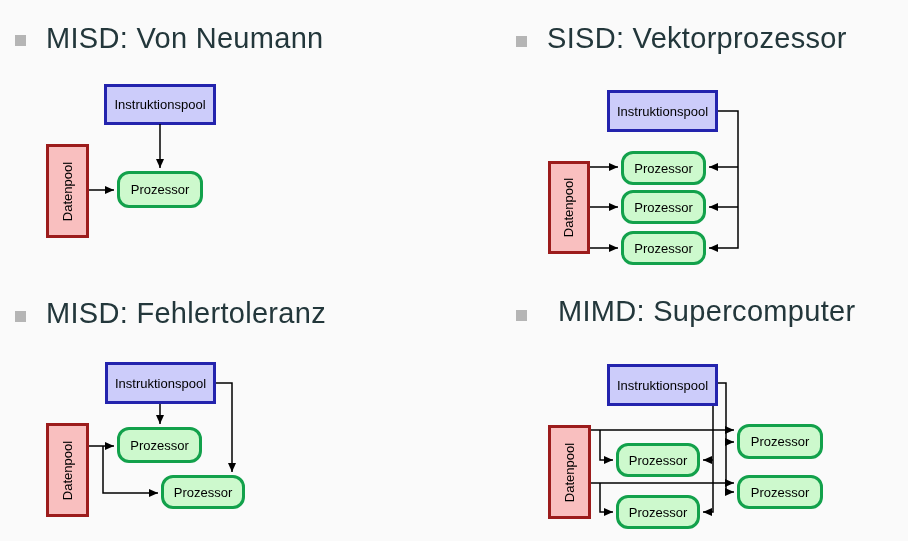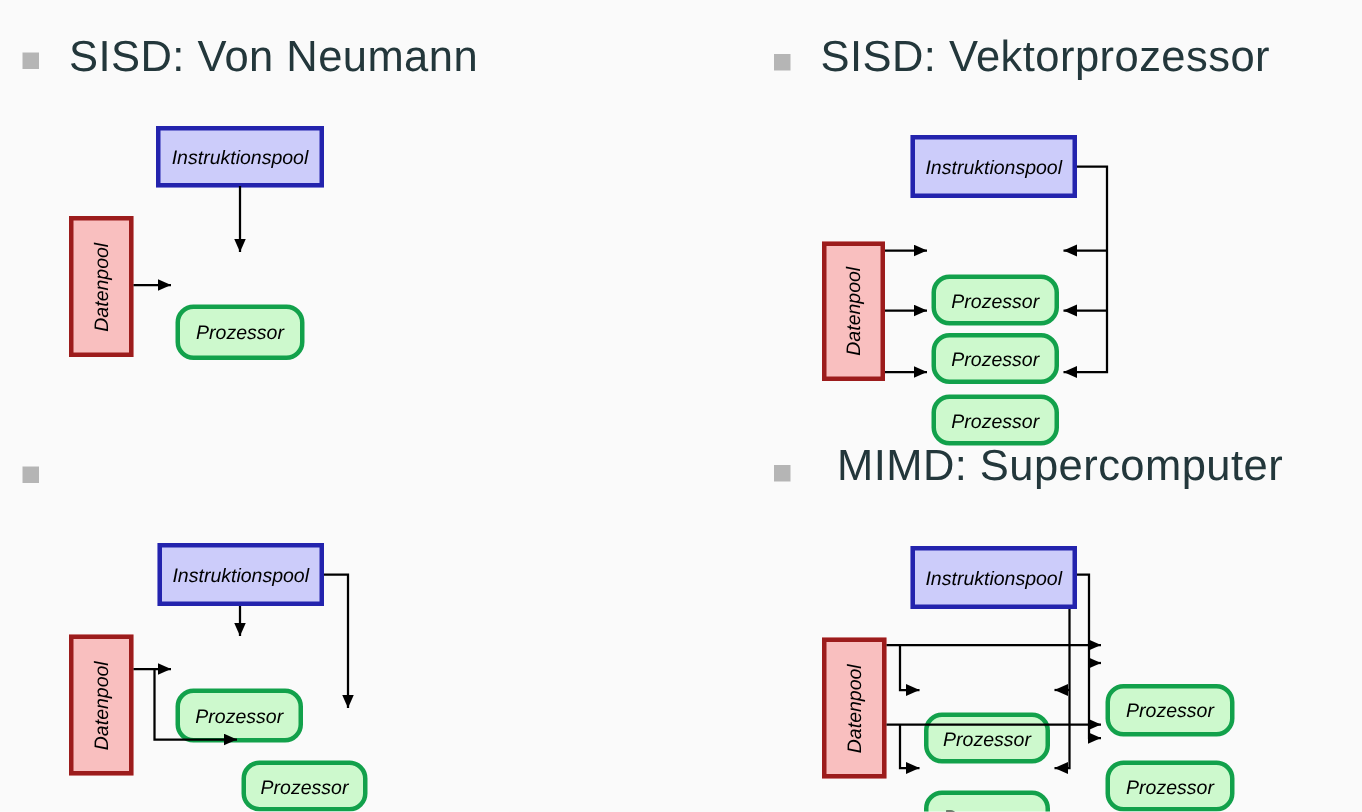--- a/index.html
+++ b/index.html
@@ -8,42 +8,43 @@
     --c-processor_fill:#cdf9cd; --c-processor_border:#12a14b;
     --c-data_fill:#f9bfbf; --c-data_border:#9c1c1c; --c-connector:#000000;
   }
   html,body{margin:0;padding:0;}
   .page{position:relative;width:908px;height:541px;background:var(--c-bg);
         font-family:"Liberation Sans",sans-serif;overflow:hidden;}
   .bullet{position:absolute;width:11px;height:11px;background:var(--c-bullet);}
   .heading{position:absolute;font-size:29px;line-height:1;letter-spacing:.3px;
            color:var(--c-heading);white-space:nowrap;}
   .box{position:absolute;display:flex;align-items:center;justify-content:center;
-       box-sizing:border-box;font-size:13px;color:#000;text-align:center;font-style:italic;}
+       box-sizing:border-box;font-size:13px;color:#000;text-align:center;}
   .ipool{background:var(--c-instruction_fill);border:3px solid var(--c-instruction_border);}
   .proc{background:var(--c-processor_fill);border:3px solid var(--c-processor_border);
-        border-radius:12px;margin-top:32px;}
+        border-radius:12px;}
   .dpool{background:var(--c-data_fill);border:3px solid var(--c-data_border);}
   .dpool span{transform:rotate(-90deg);white-space:nowrap;}
   svg.connectors{position:absolute;left:0;top:0;pointer-events:none;}
   svg.connectors path{stroke:var(--c-connector);stroke-width:1.5;fill:none;}
   svg.connectors marker path{fill:var(--c-connector);stroke:none;}
 </style>
 </head>
 <body>
 
 <div class="page">
 
   <div class="bullet" style="left:15px;top:35px"></div>
-  <div class="heading" style="left:46px;top:24px">SISD: Von Neumann</div>
+  <div class="heading" style="left:46px;top:24px">MISD: Von Neumann</div>
 
   <div class="bullet" style="left:516px;top:36px"></div>
   <div class="heading" style="left:547px;top:24px">SISD: Vektorprozessor</div>
 
   <div class="bullet" style="left:15px;top:311px"></div>
+  <div class="heading" style="left:46px;top:299px">MISD: Fehlertoleranz</div>
 
   <div class="bullet" style="left:516px;top:310px"></div>
   <div class="heading" style="left:558px;top:297px">MIMD: Supercomputer</div>
 
   <div class="box ipool" style="left:104px;top:84px;width:112px;height:41px">
       <span>Instruktionspool</span>
     </div>
   <div class="box proc" style="left:117px;top:171px;width:86px;height:37px">
       <span>Prozessor</span>
     </div>

